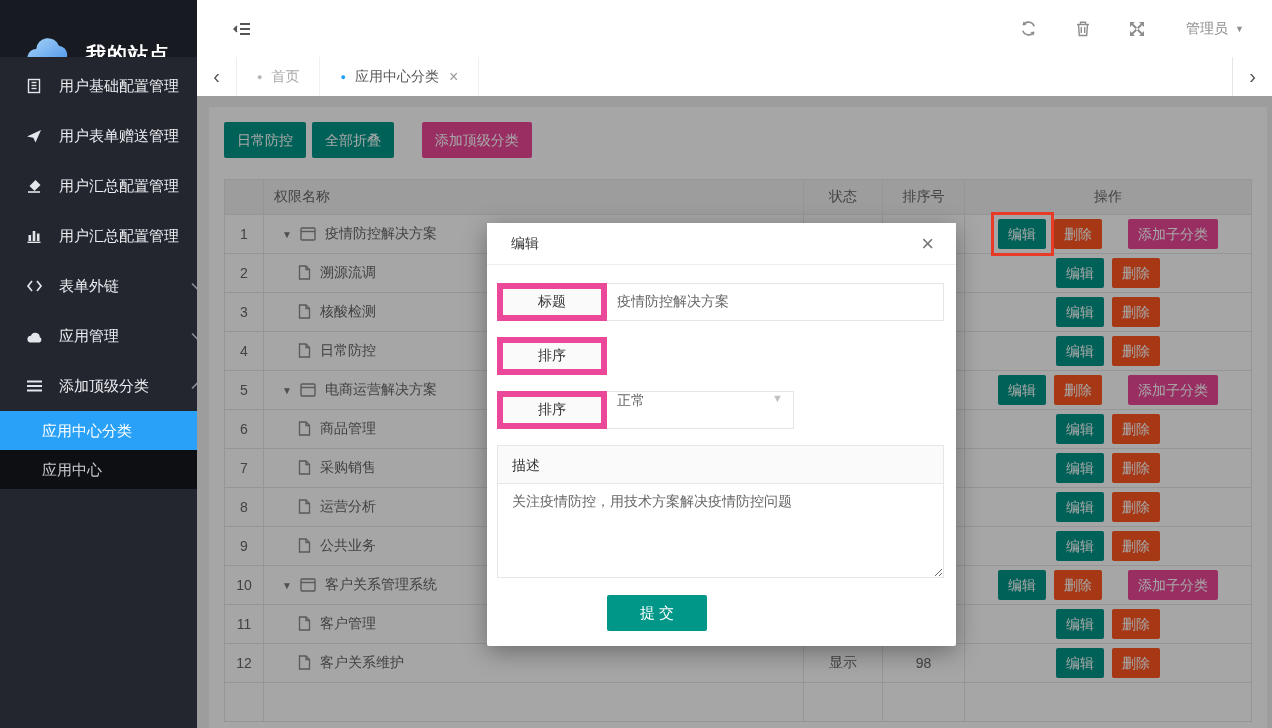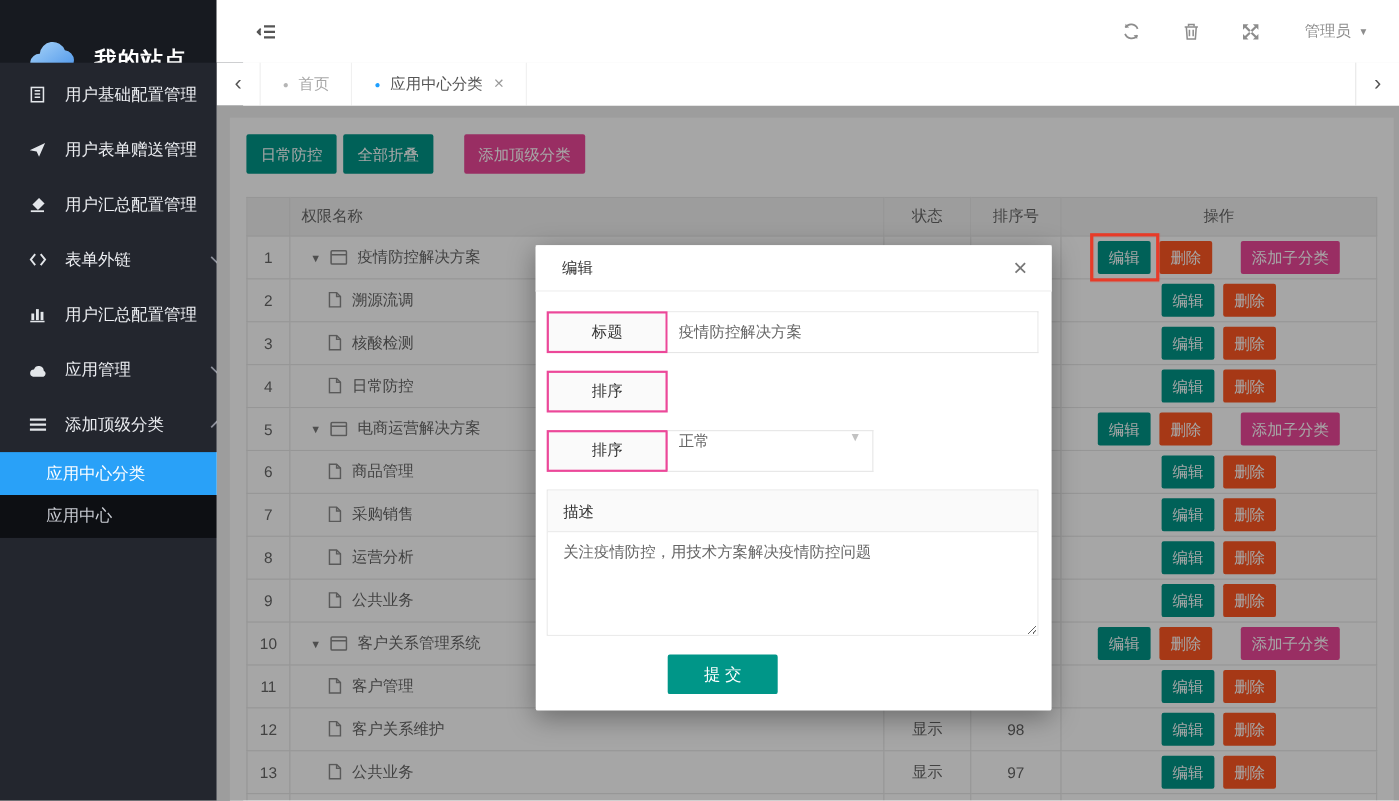--- a/index.html
+++ b/index.html
@@ -72,21 +72,21 @@
 
   .shade { position:absolute; left:0; top:0; right:0; bottom:0; background:rgba(0,0,0,0.35); z-index:40; }
 
   
   .modal { position:fixed; left:487px; top:223px; width:469px; height:423px; background:#fff; z-index:50; border-radius:2px; box-shadow:0 6px 24px rgba(0,0,0,0.35); }
   .modal-header { height:42px; display:flex; align-items:center; padding:0 22px 0 24px; border-bottom:1px solid #eee; background:#fff; }
   .modal-title { font-size:14px; color:#333; }
   .modal-close { margin-left:auto; font-size:22px; color:#777; cursor:pointer; line-height:1; }
   .modal-body { padding:18px 12px 0 10px; }
   .field { display:flex; height:38px; margin-bottom:16px; }
-  .field .flbl { width:110px; flex:0 0 110px; border:2px solid #ec4899; background:#fafafa; display:flex; align-items:center; justify-content:center; font-size:14px; color:#333; }
+  .field .flbl { width:110px; flex:0 0 110px; border:6px solid #ec4899; background:#fafafa; display:flex; align-items:center; justify-content:center; font-size:14px; color:#333; }
   .field .fval { flex:1; border:1px solid #e6e6e6; border-left:none; display:flex; align-items:center; }
   .field input { width:100%; height:100%; border:none; outline:none; padding:0 10px; font-size:14px; color:#666; font-family:inherit; background:#fff; }
   .field.short .fval { flex:0 0 187px; }
   .sel { width:100%; height:100%; display:flex; align-items:flex-start; padding:0 10px; cursor:pointer; color:#666; }
   .sel .sel-caret { margin-left:auto; color:#c2c2c2; font-size:11px; }
   .desc-box { border:1px solid #e6e6e6; }
   .desc-label { height:38px; line-height:38px; padding-left:14px; color:#333; border-bottom:1px solid #e6e6e6; background:#fafafa; }
   .desc-box textarea { display:block; width:100%; height:93px; border:none; outline:none; resize:both; padding:9px 14px; font-size:14px; color:#666; font-family:inherit; }
   .submit-btn { margin:17px 0 0 110px; width:100px; height:36px; background:#009688; color:#fff; border:none; border-radius:2px; font-size:15px; cursor:pointer; font-family:inherit; }
 
@@ -179,42 +179,42 @@
       <span class="sicon">
         <svg class="ic" width="16" height="16" viewBox="0 0 16 16" fill="currentColor">
           <path d="M9.5 2 L14.5 7 L8.5 13 L3.5 8 Z"></path>
             <rect x="2" y="13.2" width="12" height="1.6"></rect>
         </svg>
       </span>
       <span class="slabel">用户汇总配置管理</span>
     </div>
     <div class="side-item">
       <span class="sicon">
-        <svg class="ic" width="17" height="14" viewBox="0 0 17 14" fill="none" stroke="currentColor" stroke-width="1.7">
-          <path d="M6 2 L2 7 L6 12"></path>
-            <path d="M11 2 L15 7 L11 12"></path>
-        </svg>
-      </span>
-      <span class="slabel">表单外链</span>
-      <span class="chev">
-        <svg class="ic" width="12" height="8" viewBox="0 0 12 8" fill="none" stroke="currentColor" stroke-width="1.6">
-            <path d="M1 1.5 L6 6.5 L11 1.5"></path>
-          </svg>
-      </span>
-    </div>
-    <div class="side-item">
-      <span class="sicon">
         <svg class="ic" width="16" height="16" viewBox="0 0 16 16" fill="currentColor">
           <rect x="2.5" y="7" width="2.6" height="6"></rect>
             <rect x="6.7" y="3" width="2.6" height="10"></rect>
             <rect x="10.9" y="5.5" width="2.6" height="7.5"></rect>
             <rect x="1.5" y="13.6" width="13" height="1.4"></rect>
         </svg>
       </span>
       <span class="slabel">用户汇总配置管理</span>
+    </div>
+    <div class="side-item">
+      <span class="sicon">
+        <svg class="ic" width="17" height="14" viewBox="0 0 17 14" fill="none" stroke="currentColor" stroke-width="1.7">
+          <path d="M6 2 L2 7 L6 12"></path>
+            <path d="M11 2 L15 7 L11 12"></path>
+        </svg>
+      </span>
+      <span class="slabel">表单外链</span>
+      <span class="chev">
+        <svg class="ic" width="12" height="8" viewBox="0 0 12 8" fill="none" stroke="currentColor" stroke-width="1.6">
+            <path d="M1 1.5 L6 6.5 L11 1.5"></path>
+          </svg>
+      </span>
     </div>
     <div class="side-item">
       <span class="sicon">
         <svg class="ic" width="17" height="13" viewBox="0 0 17 13" fill="currentColor">
           <path d="M4 12.5 A3.4 3.4 0 0 1 4.9 5.8 A4.6 4.6 0 0 1 13.8 7 A3 3 0 0 1 13.5 12.5 Z"></path>
         </svg>
       </span>
       <span class="slabel">应用管理</span>
       <span class="chev">
         <svg class="ic" width="12" height="8" viewBox="0 0 12 8" fill="none" stroke="currentColor" stroke-width="1.6">
@@ -407,30 +407,20 @@
             <td class="c-idx">12</td>
             <td class="c-name child"><svg class="row-ic" width="13" height="15" viewBox="0 0 13 15" fill="none" stroke="#8a8a8a" stroke-width="1.3">
                   <path d="M1.5 1 h6.5 l3.5 3.5 v9.5 h-10 z"></path>
                   <path d="M8 1 v3.5 h3.5"></path>
                 </svg><span>客户关系维护</span></td>
             <td class="c-center">显示</td>
             <td class="c-center">98</td>
             <td class="c-act"><button class="btn sm green">编辑</button><button class="btn sm red">删除</button></td>
           </tr>
 
-          <tr>
-            <td class="c-idx">13</td>
-            <td class="c-name child"><svg class="row-ic" width="13" height="15" viewBox="0 0 13 15" fill="none" stroke="#8a8a8a" stroke-width="1.3">
-                  <path d="M1.5 1 h6.5 l3.5 3.5 v9.5 h-10 z"></path>
-                  <path d="M8 1 v3.5 h3.5"></path>
-                </svg><span>公共业务</span></td>
-            <td class="c-center">显示</td>
-            <td class="c-center">97</td>
-            <td class="c-act"><button class="btn sm green">编辑</button><button class="btn sm red">删除</button></td>
-          </tr>
 
           <tr>
             <td class="c-idx"></td>
               <td class="c-name"></td>
               <td></td>
               <td></td>
               <td></td>
           </tr>
         </tbody>
       </table>

